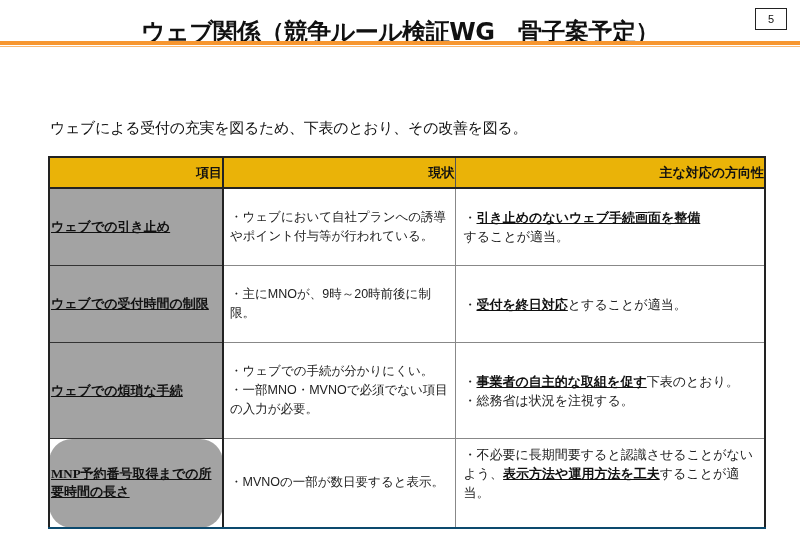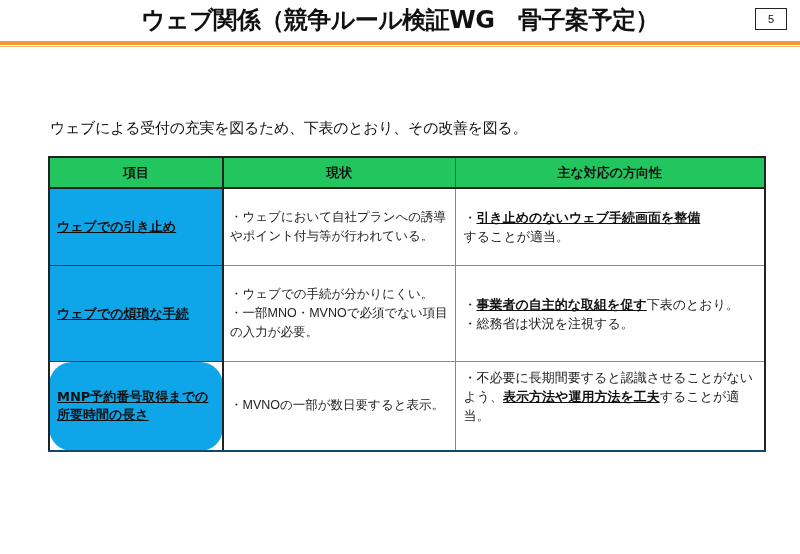--- a/index.html
+++ b/index.html
@@ -1,50 +1,50 @@
 <!DOCTYPE html>
 <html><head>
 <meta charset="utf-8">
 <style>
   html, body { margin: 0; padding: 0; }
   body {
     width: 800px; height: 554px; background: #ffffff; position: relative; overflow: hidden;
     font-family: "DejaVu Sans", "Liberation Sans", sans-serif; color: #111;
   }
   .title {
-    position: absolute; left: 0; width: 800px; top: 4px; text-align: center;
+    position: absolute; left: 0; width: 800px; top: 16px; text-align: center;
     font-size: 24px; font-weight: bold; letter-spacing: -0.5px; color: #111;
   }
   .page-no {
     position: absolute; left: 755px; top: 8px; width: 30px; height: 20px;
     border: 1px solid #222; font-size: 11px; text-align: center; line-height: 20px;
     font-family: "Liberation Sans", sans-serif;
   }
   .rule1 { position: absolute; left: 0; top: 41px; width: 800px; height: 4px; background: #f7962f; }
   .rule2 { position: absolute; left: 0; top: 46px; width: 800px; height: 1px; background: #f9b872; }
   .lead {
     position: absolute; left: 50px; top: 119px; font-size: 15px; font-weight: normal; color: #111;
     letter-spacing: -0.3px;
   }
   table.main {
     position: absolute; left: 48px; top: 156px; width: 716px; border-collapse: collapse;
     table-layout: fixed;
   }
   table.main th, table.main td { padding: 0; vertical-align: middle; }
   table.main th {
-    background: #22c55e; height: 29px; font-size: 13px; font-weight: bold; text-align: center;
+    background: #eab308; height: 29px; font-size: 13px; font-weight: bold; text-align: right;
     border-top: 2px solid #222; border-bottom: 2px solid #222;
   }
   table.main th.c1 { border-left: 2px solid #222; border-right: 2px solid #222; }
   table.main th.c2 { border-right: 1px solid #555; }
   table.main th.c3 { border-right: 2px solid #222; }
   td.item {
-    background: #0ea5e9; border-left: 2px solid #222; border-right: 2px solid #222;
-    border-bottom: 1px solid #333; padding: 0 7px !important;
-    font-size: 13px; font-weight: bold; text-decoration: underline; line-height: 18px;
+    background: #a3a3a3; border-left: 2px solid #222; border-right: 2px solid #222;
+    border-bottom: 1px solid #333; padding: 0 1px !important;
+    font-size: 13px; font-weight: bold; text-decoration: underline; line-height: 18px; font-family: Liberation Serif, serif;
   }
   td.cur {
     border-right: 1px solid #888; border-bottom: 1px solid #888;
     font-family: Liberation Sans, sans-serif; font-size: 12.5px; line-height: 19px;
     color: #222; padding: 19px 6px !important;
   }
   td.dir {
     border-right: 2px solid #222; border-bottom: 1px solid #888;
     font-size: 13px; line-height: 19px; color: #222; padding: 8px 8px !important;
   }
@@ -79,20 +79,29 @@
   <tbody>
     <tr style="height:71px">
       <td class="item">ウェブでの引き止め</td>
       <td class="cur">
         <span class="blk">・ウェブにおいて自社プランへの誘導やポイント付与等が行われている。</span>
       </td>
       <td class="dir">
         <span>・</span><span class="u">引き止めのないウェブ手続画面を整備</span><br><span>することが適当。</span>
       </td>
     </tr>
+    <tr style="height:49px">
+      <td class="item">ウェブでの受付時間の制限</td>
+      <td class="cur">
+        <span class="blk">・主にMNOが、9時～20時前後に制限。</span>
+      </td>
+      <td class="dir">
+        <span>・</span><span class="u">受付を終日対応</span><span>とすることが適当。</span>
+      </td>
+    </tr>
     <tr style="height:76px">
       <td class="item">ウェブでの煩瑣な手続</td>
       <td class="cur">
         <span class="blk">・ウェブでの手続が分かりにくい。</span>
         <span class="blk gap">・一部MNO・MVNOで必須でない項目の入力が必要。</span>
       </td>
       <td class="dir">
         <span class="blk"><span>・</span><span class="u">事業者の自主的な取組を促す</span><span>下表のとおり。</span></span>
         <span class="blk"><span>・</span><span>総務省は状況を注視する。</span></span>
       </td>

